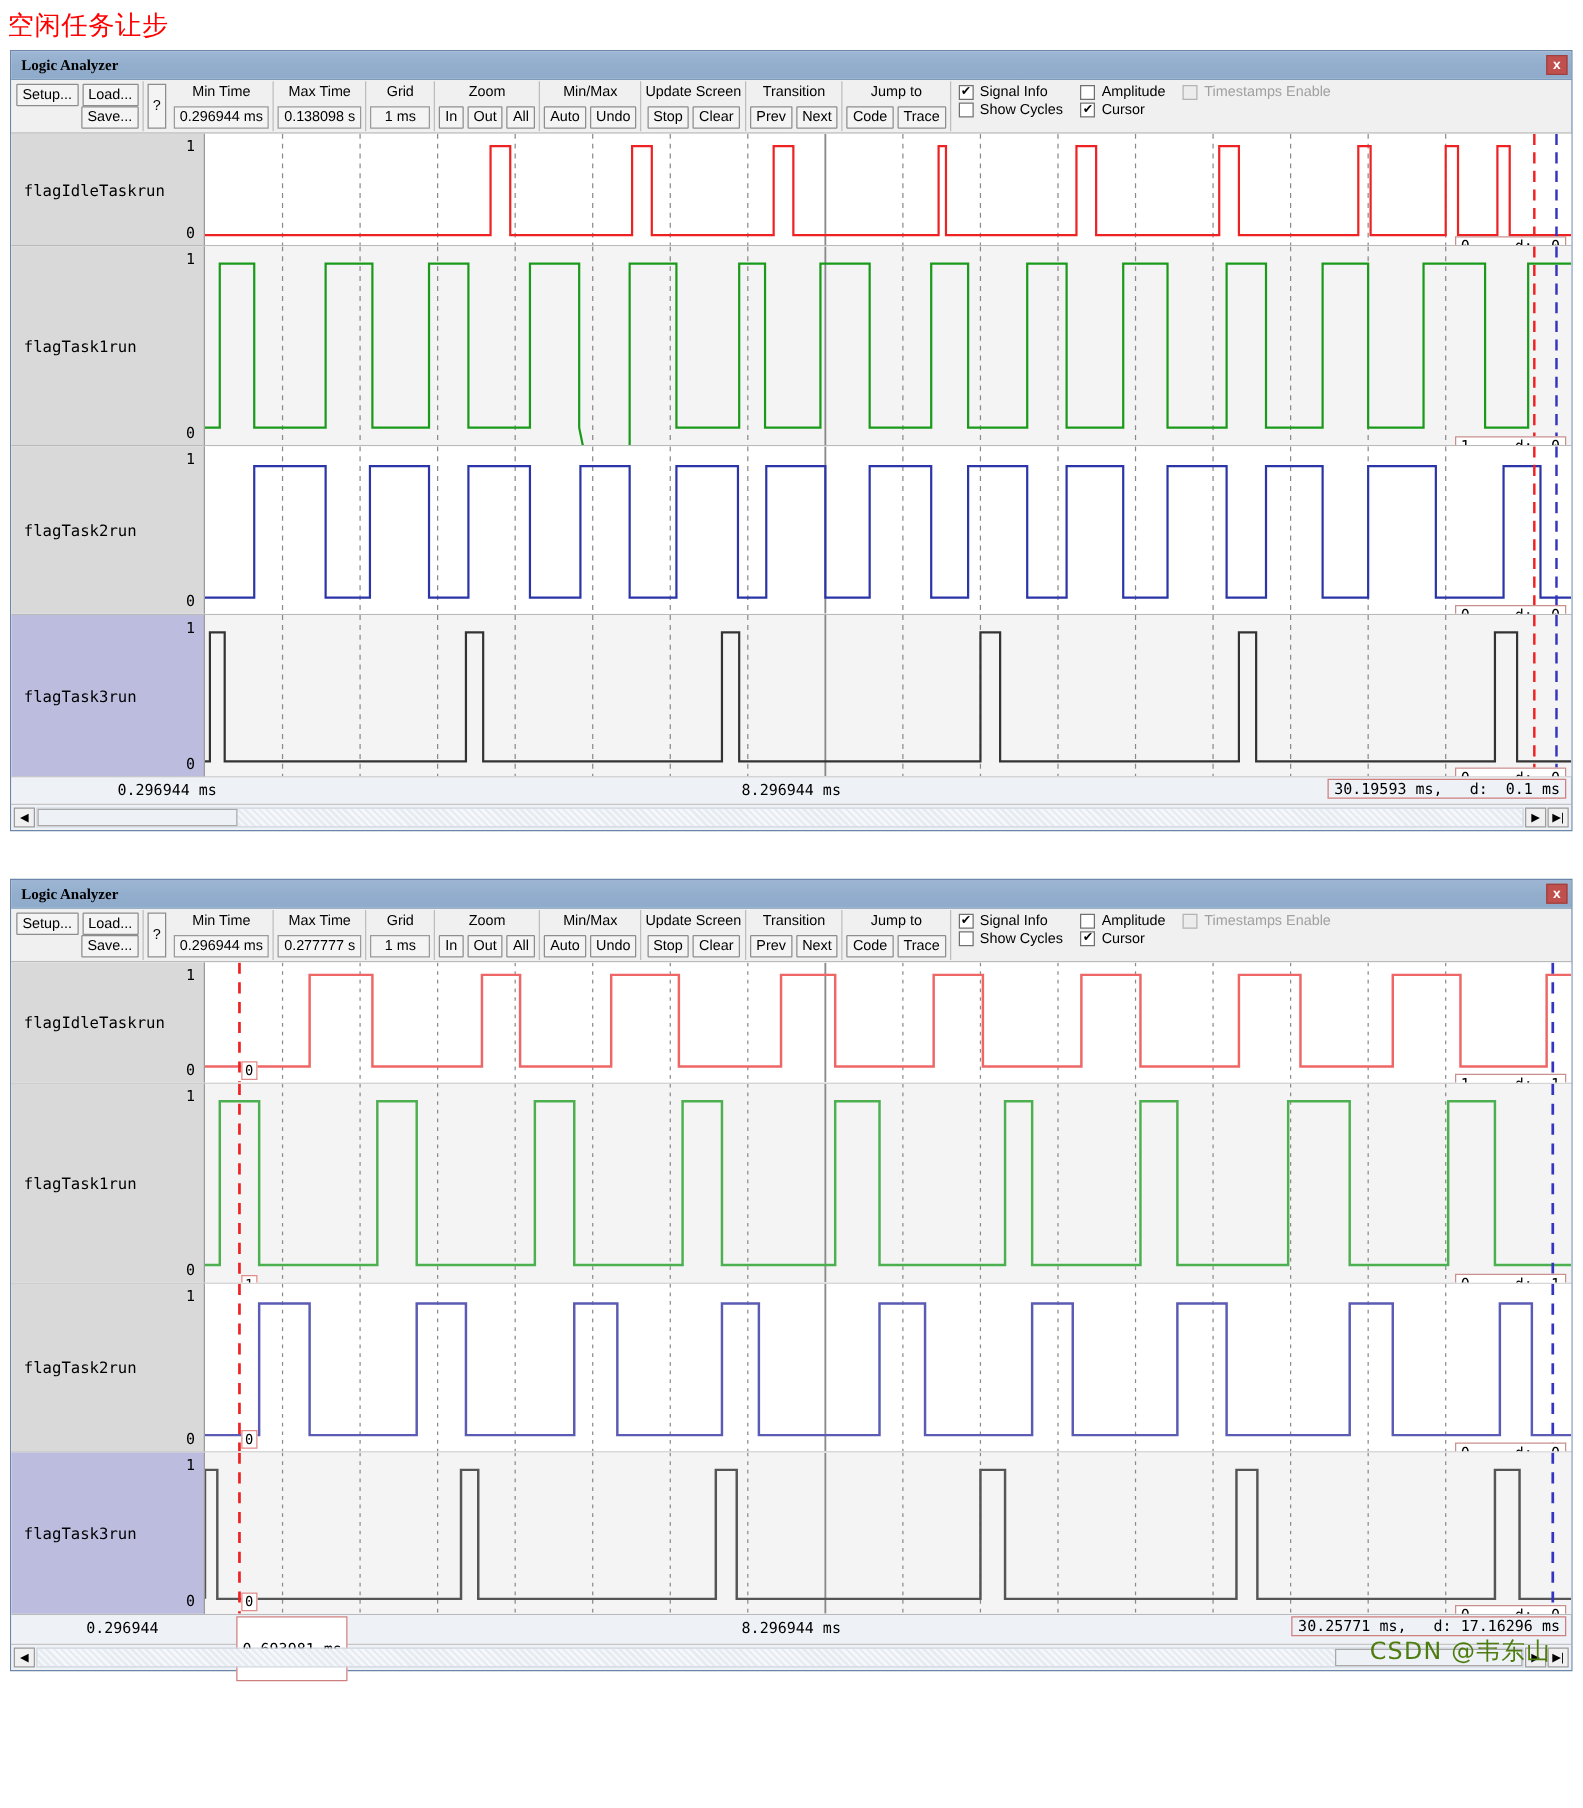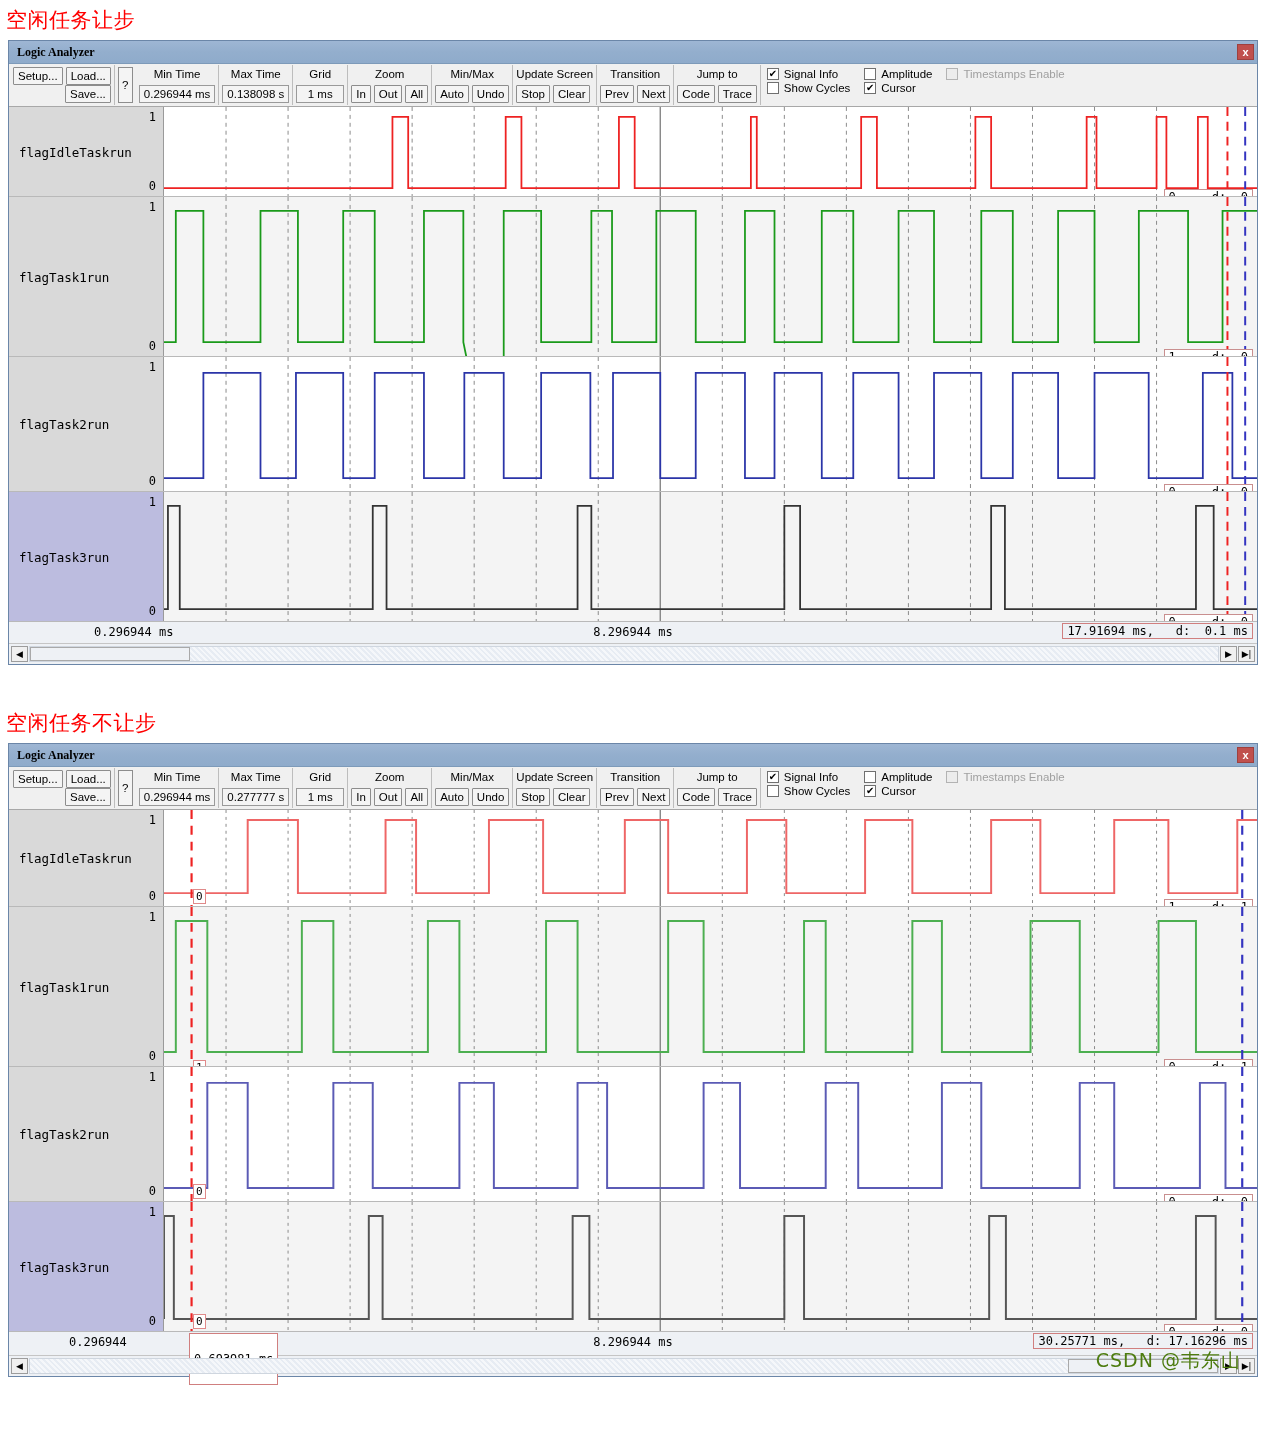--- a/index.html
+++ b/index.html
@@ -61,21 +61,21 @@
     font-size: 11.5px;
     color: #000;
   }
   .tb-group {
     display: flex; flex-direction: column;
     justify-content: space-between;
     padding: 2px 3px;
     border-right: 1px solid #bdbdbd;
   }
   .tb-group.noborder { border-right: none; }
-  .tb-row { display: flex; gap: 3px; align-items: center; }
+  .tb-row { display: flex; gap: 3px; align-items: center; justify-content: center; }
   .tb-head { text-align: center; font-size: 11.5px; line-height: 14px; }
   .btn {
     background: #f4f4f4;
     border: 1px solid #8d8d8d;
     border-radius: 1px;
     font-size: 11.5px;
     font-family: "Liberation Sans", sans-serif;
     padding: 1px 4px;
     line-height: 14px;
     min-width: 18px;
@@ -463,36 +463,35 @@
               </g>
             </svg>
             <div class="infobox">0,    d:  0</div>
           </div>
         </div>
       </div>
 
       <div class="timeaxis">
         <span class="tl">0.296944 ms</span>
         <span class="tc">8.296944 ms</span>
-        <span class="tr">17.91694 ms,   d:  0.1 ms</span>
+        <span class="tr">30.19593 ms,   d:  0.1 ms</span>
       </div>
 
       <div class="hscroll">
         <div class="sc-arrow">◀</div>
         <div class="sc-track">
           <div class="sc-thumb"></div>
         </div>
         <div class="sc-arrow">▶</div>
         <div class="sc-arrow">▶|</div>
       </div>
     </div>
   </div>
 
   <div style="margin-top:38px">
-    <div class="section-title">空闲任务不让步</div>
 
     <div class="la-window">
       <div class="titlebar">
         <span class="t-text">Logic Analyzer</span>
         <div class="close-btn">x</div>
       </div>
 
       <div class="toolbar">
         <div class="tb-group">
           <div class="tb-row">

